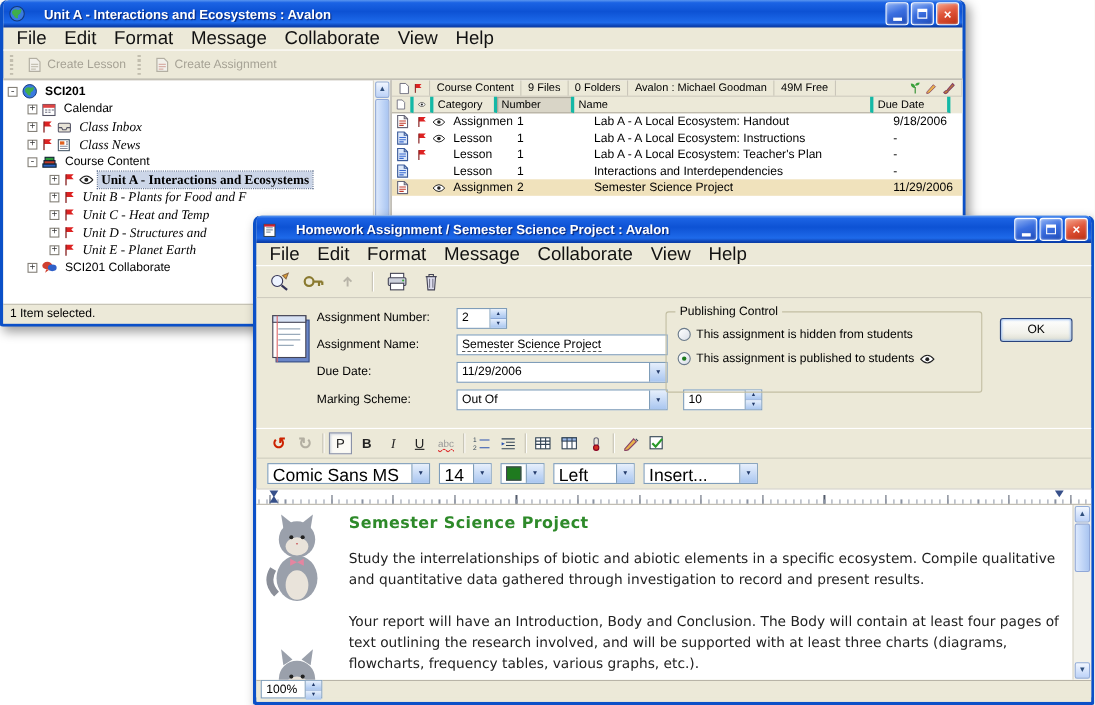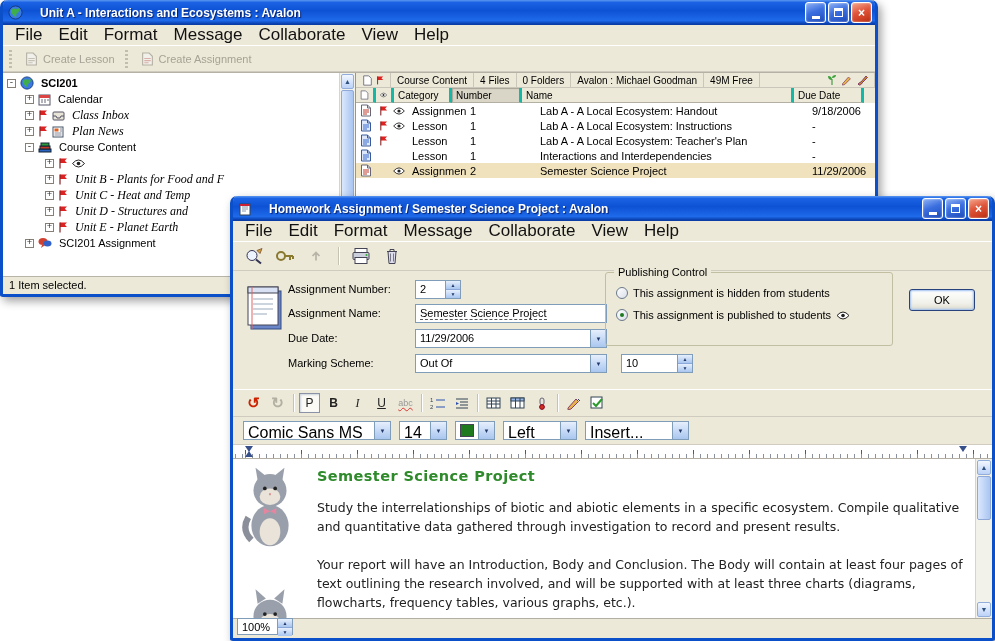--- a/index.html
+++ b/index.html
@@ -89,21 +89,21 @@
   .arrows span { flex:1; background:linear-gradient(180deg,#e6effc,#a9c6f0); font-size:5px; line-height:8px;
                  text-align:center; color:#223a6a; }
   .arrows span:first-child { border-bottom:1px solid #8aa8d8; }
   .field { position:absolute; height:19px; border:1px solid #7f9db9; background:#fff; padding:2px 4px; white-space:nowrap; overflow:hidden; }
   .field .uln { border-bottom:1px dashed #555; }
   .combo { display:flex; height:19px; border:1px solid #7f9db9; background:#fff; }
   .combo.abs { position:absolute; }
   .ctext { flex:1; padding:2px 4px; white-space:nowrap; overflow:hidden; }
   .cbtn { width:16px; background:linear-gradient(180deg,#e6effc,#a9c6f0); border-left:1px solid #7f9db9;
           display:flex; align-items:center; justify-content:center; font-size:6px; color:#223a6a; }
-  .pubbox { position:absolute; left:372px; top:1px; width:288px; height:74px;
+  .pubbox { position:absolute; left:372px; top:12px; width:288px; height:74px;
             border:1px solid #c2bea2; border-radius:3px; }
   .publegend { position:absolute; top:-7px; left:8px; background:#ece9d8; padding:0 4px; }
   .radio-row { position:absolute; left:10px; display:flex; align-items:center; gap:5px; white-space:nowrap; }
   .radio { width:12px; height:12px; border-radius:50%; border:1px solid #6a7a8a; flex:none;
            background:linear-gradient(135deg,#fff,#d9dee8); position:relative; }
   .radio.on::after { content:""; position:absolute; inset:3px; border-radius:50%; background:#1e7a1e; }
   .okbtn { position:absolute; left:676px; top:18px; width:66px; height:22px; border:1px solid #29437c;
            border-radius:3px; font-size:11px; display:flex; align-items:center; justify-content:center;
            background:linear-gradient(180deg,#fff,#f1f1ea 65%,#dcdcd0);
            box-shadow:inset 0 0 2px 1px #9ec0f0; }
@@ -246,21 +246,21 @@
                 <rect x="1.4" y="1" width="1.2" height="10" fill="#822"></rect>
               </svg>
           </span>
           <span class="ticon">
             <svg width="13" height="13" viewBox="0 0 13 13">
                 <rect x="1" y="2" width="10" height="10" fill="#fff" stroke="#456"></rect>
                 <rect x="2.5" y="3.5" width="4" height="3" fill="#e06020"></rect>
                 <path d="M8 4h2M8 6h2M2.5 8h7M2.5 10h7" stroke="#889"></path>
               </svg>
           </span>
-          <span class="tlabel it">Plan News</span>
+          <span class="tlabel it">Class News</span>
         </div>
         <div class="trow ind1">
           <span class="exp">-</span>
           <span class="ticon">
             <svg width="14" height="13" viewBox="0 0 14 13">
                 <rect x="1" y="8" width="12" height="3" fill="#2a62c0" stroke="#123"></rect>
                 <rect x="2" y="5" width="10" height="3" fill="#c03a2a" stroke="#123"></rect>
                 <rect x="3" y="2" width="8" height="3" fill="#2a9a3a" stroke="#123"></rect>
               </svg>
           </span>
@@ -273,20 +273,21 @@
                 <path d="M2 1h7l-2.2 2.2L9 5.5H2z" fill="#d22"></path>
                 <rect x="1.4" y="1" width="1.2" height="10" fill="#822"></rect>
               </svg>
           </span>
           <span class="ticon">
             <svg width="13" height="9" viewBox="0 0 13 9">
                 <path d="M.5 4.5 Q6.5 -2.5 12.5 4.5 Q6.5 11.5 .5 4.5Z" fill="#fff" stroke="#222"></path>
                 <circle cx="6.5" cy="4.5" r="1.8" fill="#222"></circle>
               </svg>
           </span>
+          <span class="tlabel sel">Unit A - Interactions and Ecosystems</span>
         </div>
         <div class="trow ind2">
           <span class="exp">+</span>
           <span class="ticon">
             <svg width="10" height="12" viewBox="0 0 10 11">
                 <path d="M2 1h7l-2.2 2.2L9 5.5H2z" fill="#d22"></path>
                 <rect x="1.4" y="1" width="1.2" height="10" fill="#822"></rect>
               </svg>
           </span>
           <span class="tlabel it">Unit B - Plants for Food and F</span>
@@ -323,21 +324,21 @@
         </div>
         <div class="trow ind1">
           <span class="exp">+</span>
           <span class="ticon">
             <svg width="14" height="12" viewBox="0 0 14 12">
                 <ellipse cx="5" cy="4.5" rx="4.5" ry="3.5" fill="#d04030"></ellipse>
                 <ellipse cx="9.5" cy="6.5" rx="4" ry="3" fill="#3060c8"></ellipse>
                 <path d="M4 8 L3 11 L7 8Z" fill="#d04030"></path>
               </svg>
           </span>
-          <span class="tlabel">SCI201 Assignment</span>
+          <span class="tlabel">SCI201 Collaborate</span>
         </div>
       </div>
 
       <div class="mini-sb">
         <div class="sb-arrow">▲</div>
         <div class="sb-thumb" style="height:150px;"></div>
         <div class="sb-track"></div>
         <div class="sb-arrow">▼</div>
       </div>
 
@@ -350,21 +351,21 @@
                 </svg>
             </span>
             <span class="ticon">
               <svg width="8" height="10" viewBox="0 0 10 11">
                   <path d="M2 1h7l-2.2 2.2L9 5.5H2z" fill="#d22"></path>
                   <rect x="1.4" y="1" width="1.2" height="10" fill="#822"></rect>
                 </svg>
             </span>
           </span>
           <span class="info-seg">Course Content</span>
-          <span class="info-seg">4 Files</span>
+          <span class="info-seg">9 Files</span>
           <span class="info-seg">0 Folders</span>
           <span class="info-seg">Avalon : Michael Goodman</span>
           <span class="info-seg">49M Free</span>
           <span class="info-fill"></span>
           <span class="info-seg">
             <span class="ticon">
               <svg width="12" height="12" viewBox="0 0 12 12">
                   <path d="M6 11V5" stroke="#2a8a2a"></path>
                   <path d="M6 6 Q2 6 2 2 Q6 2 6 6M6 4 Q10 4 10 1 Q6 1 6 4" fill="#3aa03a"></path>
                 </svg>

